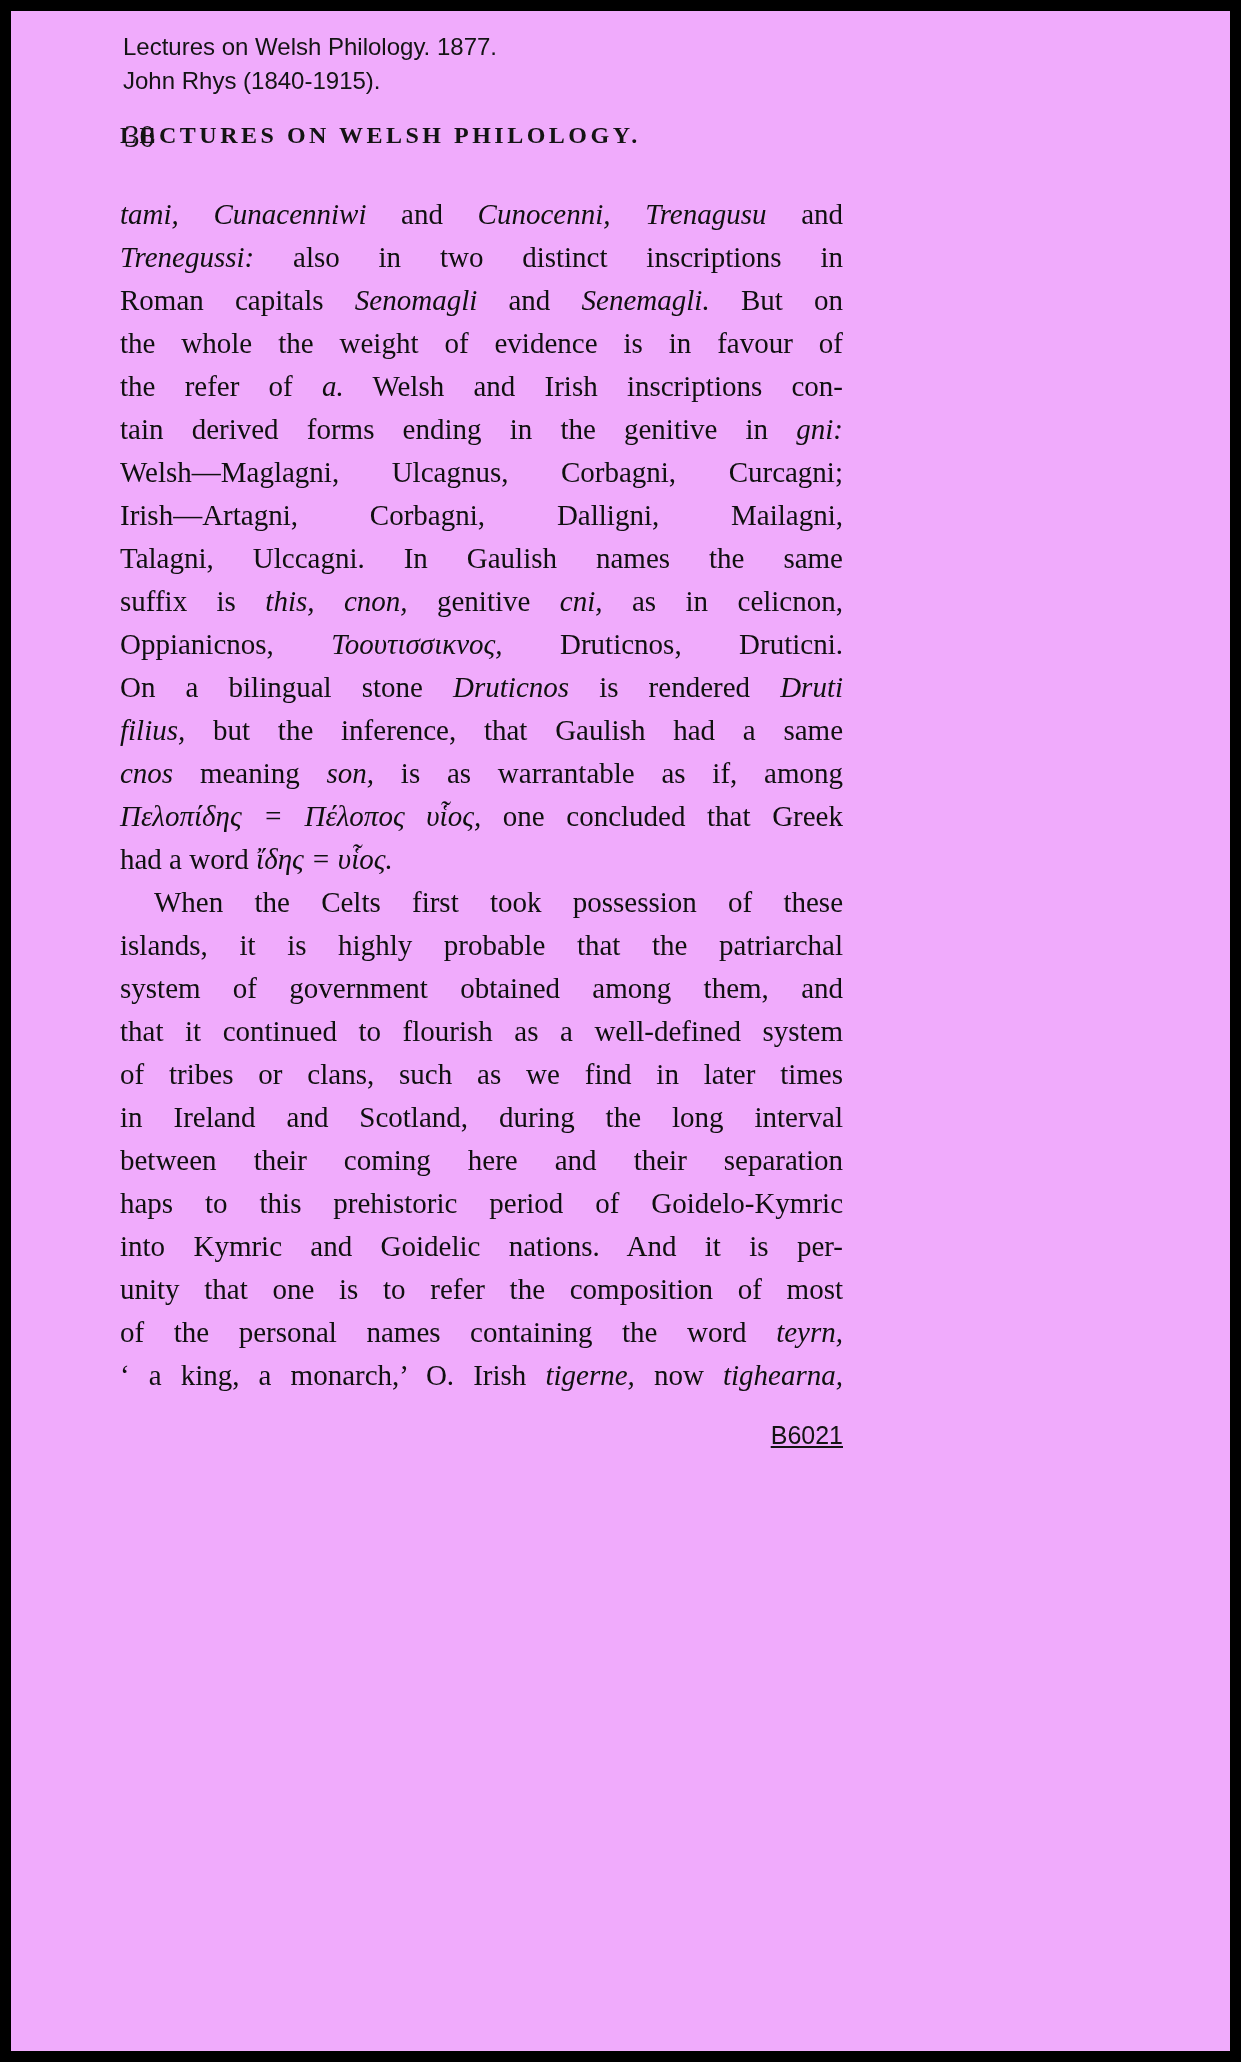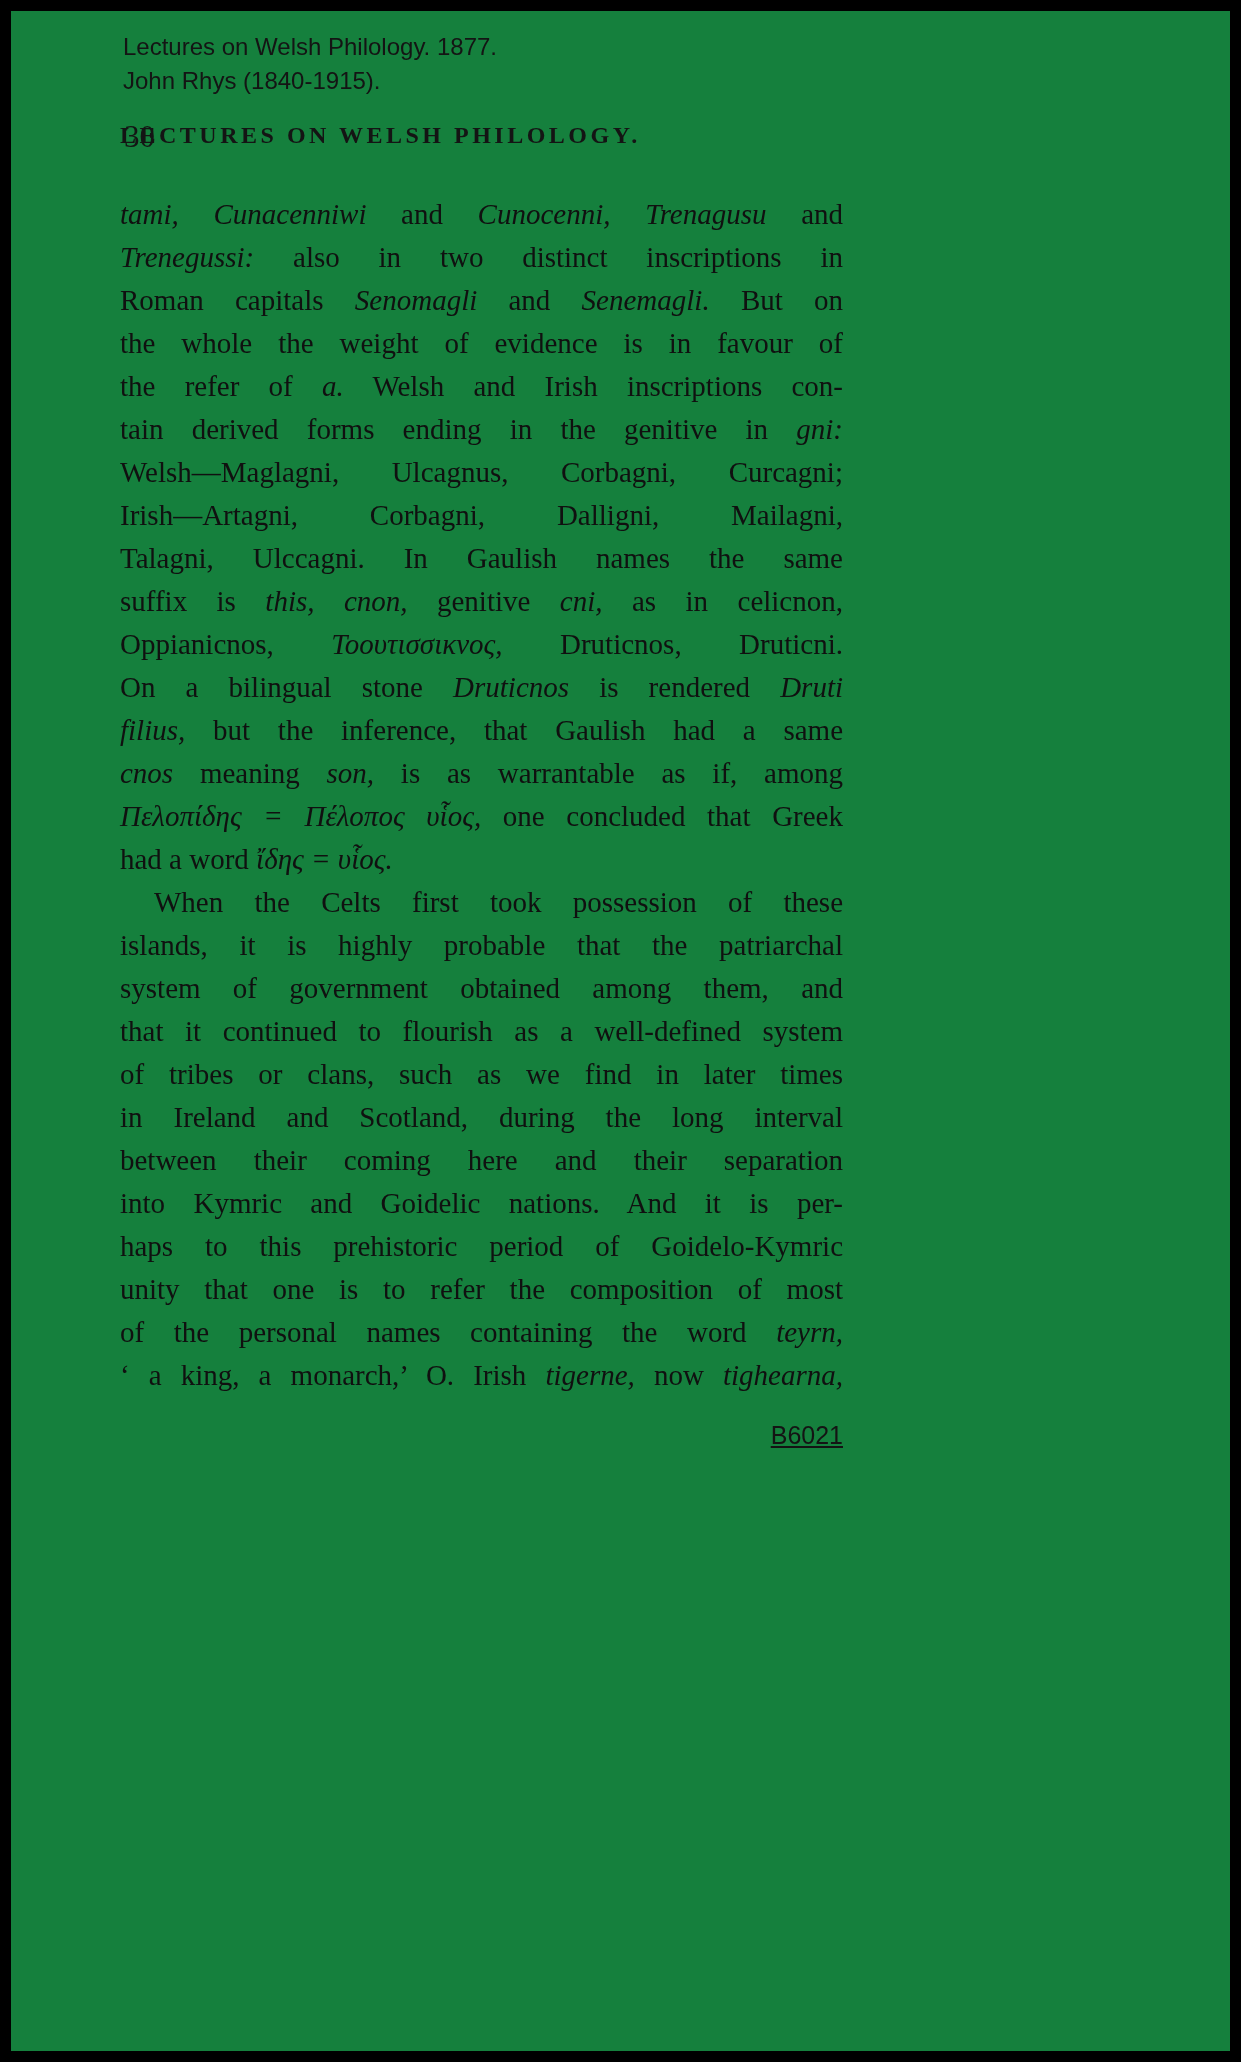--- a/index.html
+++ b/index.html
@@ -6,21 +6,21 @@
   body{
     width:1241px;height:2062px;
     background:#000;
     position:relative;
     font-family:"Liberation Serif", serif;
   }
   .page{
     position:absolute;
     left:11px; top:11px;
     width:1219px; height:2040px;
-    background:#15803d;
+    background:#f0abfc;
   }
   .meta{
     position:absolute;
     left:112px; top:19px;
     font-family:"Liberation Sans", sans-serif;
     font-size:24px; line-height:34px;
     color:#141414;
   }
   .running-head{
     position:absolute;
@@ -97,22 +97,22 @@
       <div class="line"><span class="it">cnos</span><span> meaning </span><span class="it">son,</span><span> is as warrantable as if, among</span></div>
       <div class="line"><span class="it">Πελοπίδης = Πέλοπος υἷος,</span><span> one concluded that Greek</span></div>
       <div class="line no-just"><span>had a word </span><span class="it">ἴδης = υἷος.</span></div>
       <div class="line indent"><span>When the Celts first took possession of these</span></div>
       <div class="line"><span>islands, it is highly probable that the patriarchal</span></div>
       <div class="line"><span>system of government obtained among them, and</span></div>
       <div class="line"><span>that it continued to flourish as a well-defined system</span></div>
       <div class="line"><span>of tribes or clans, such as we find in later times</span></div>
       <div class="line"><span>in Ireland and Scotland, during the long interval</span></div>
       <div class="line"><span>between their coming here and their separation</span></div>
+      <div class="line"><span>haps to this prehistoric period of Goidelo-Kymric</span></div>
       <div class="line"><span>into Kymric and Goidelic nations. And it is per-</span></div>
-      <div class="line"><span>haps to this prehistoric period of Goidelo-Kymric</span></div>
       <div class="line"><span>unity that one is to refer the composition of most</span></div>
       <div class="line"><span>of the personal names containing the word </span><span class="it">teyrn,</span></div>
       <div class="line"><span>‘ a king, a monarch,’ O. Irish </span><span class="it">tigerne,</span><span> now </span><span class="it">tighearna,</span></div>
     </div>
 
   <div class="footer-mark">B6021</div>
 
 </div>
 
 </body></html>

